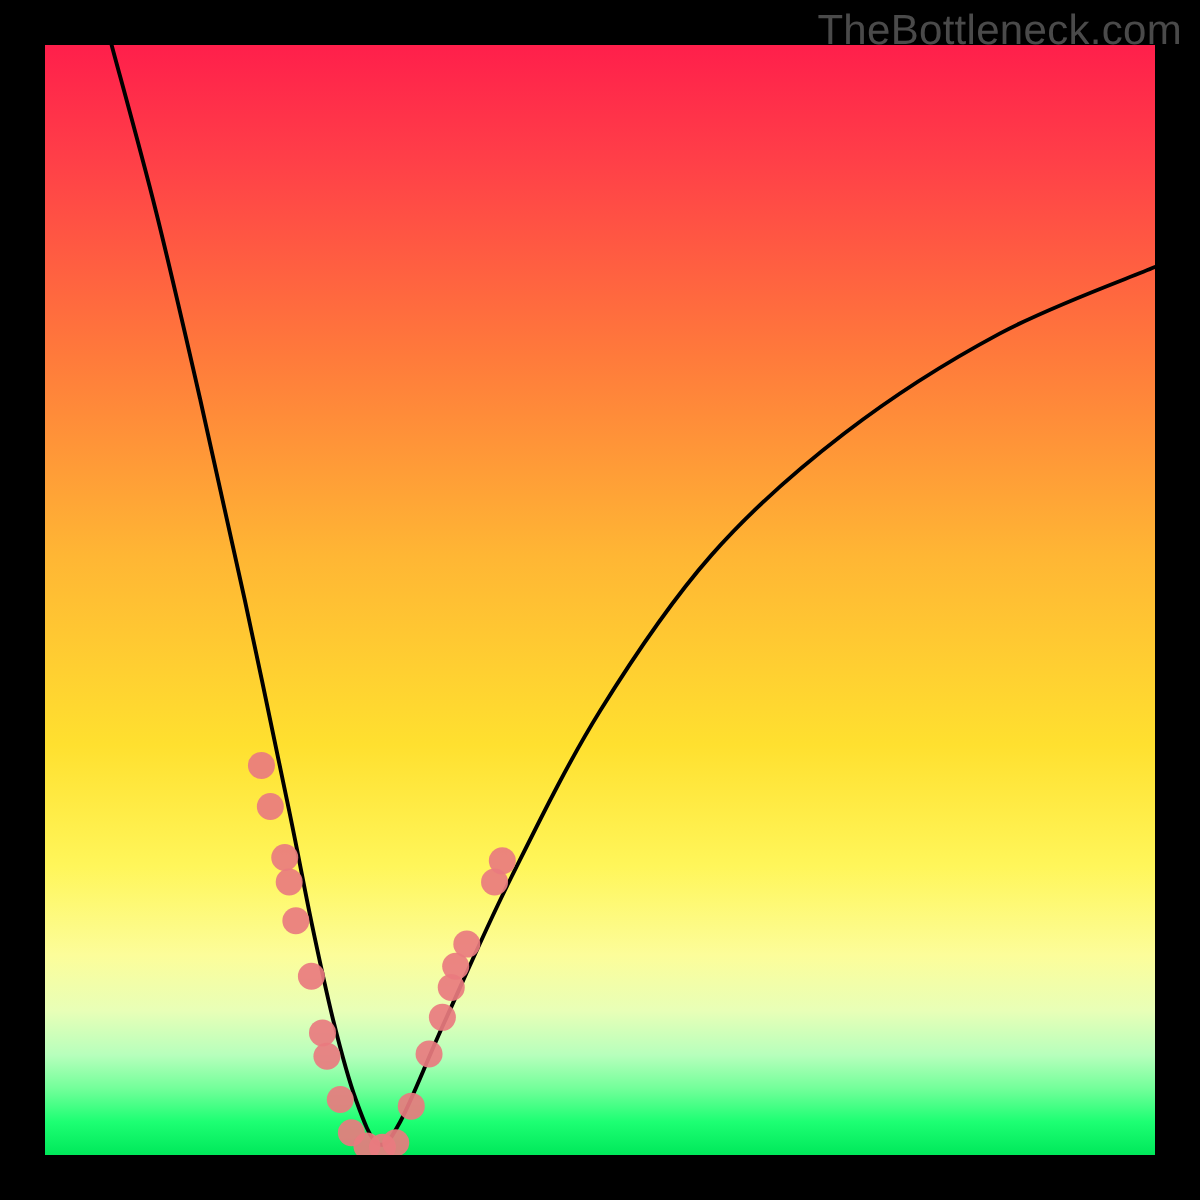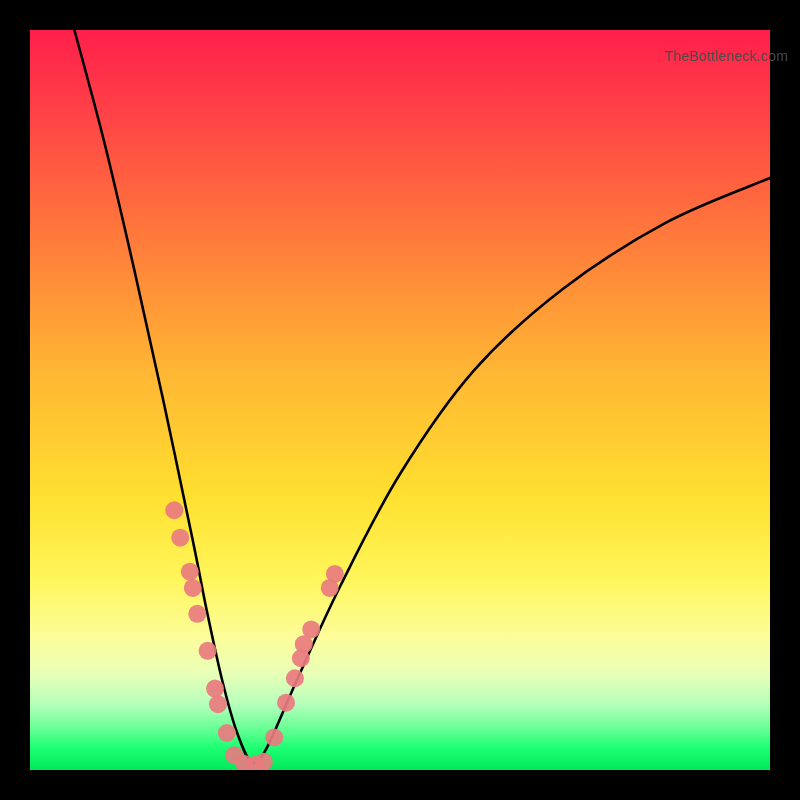--- a/index.html
+++ b/index.html
@@ -15,25 +15,24 @@
     position: relative;
     width: 800px;
     height: 800px;
     background: #000;
   }
   .watermark {
     position: absolute;
     top: 4px;
     right: 12px;
     color: #4a4a4a;
-    font-size: 14px;
+    font-size: 28px;
     letter-spacing: 0.2px;
     font-weight: 400;
     z-index: 20;
-    margin-top: 44px;
   }
   .plot-area {
     position: absolute;
     left: 30px;
     top: 30px;
     width: 740px;
     height: 740px;
     overflow: hidden;
   }
   .gradient-bg {

